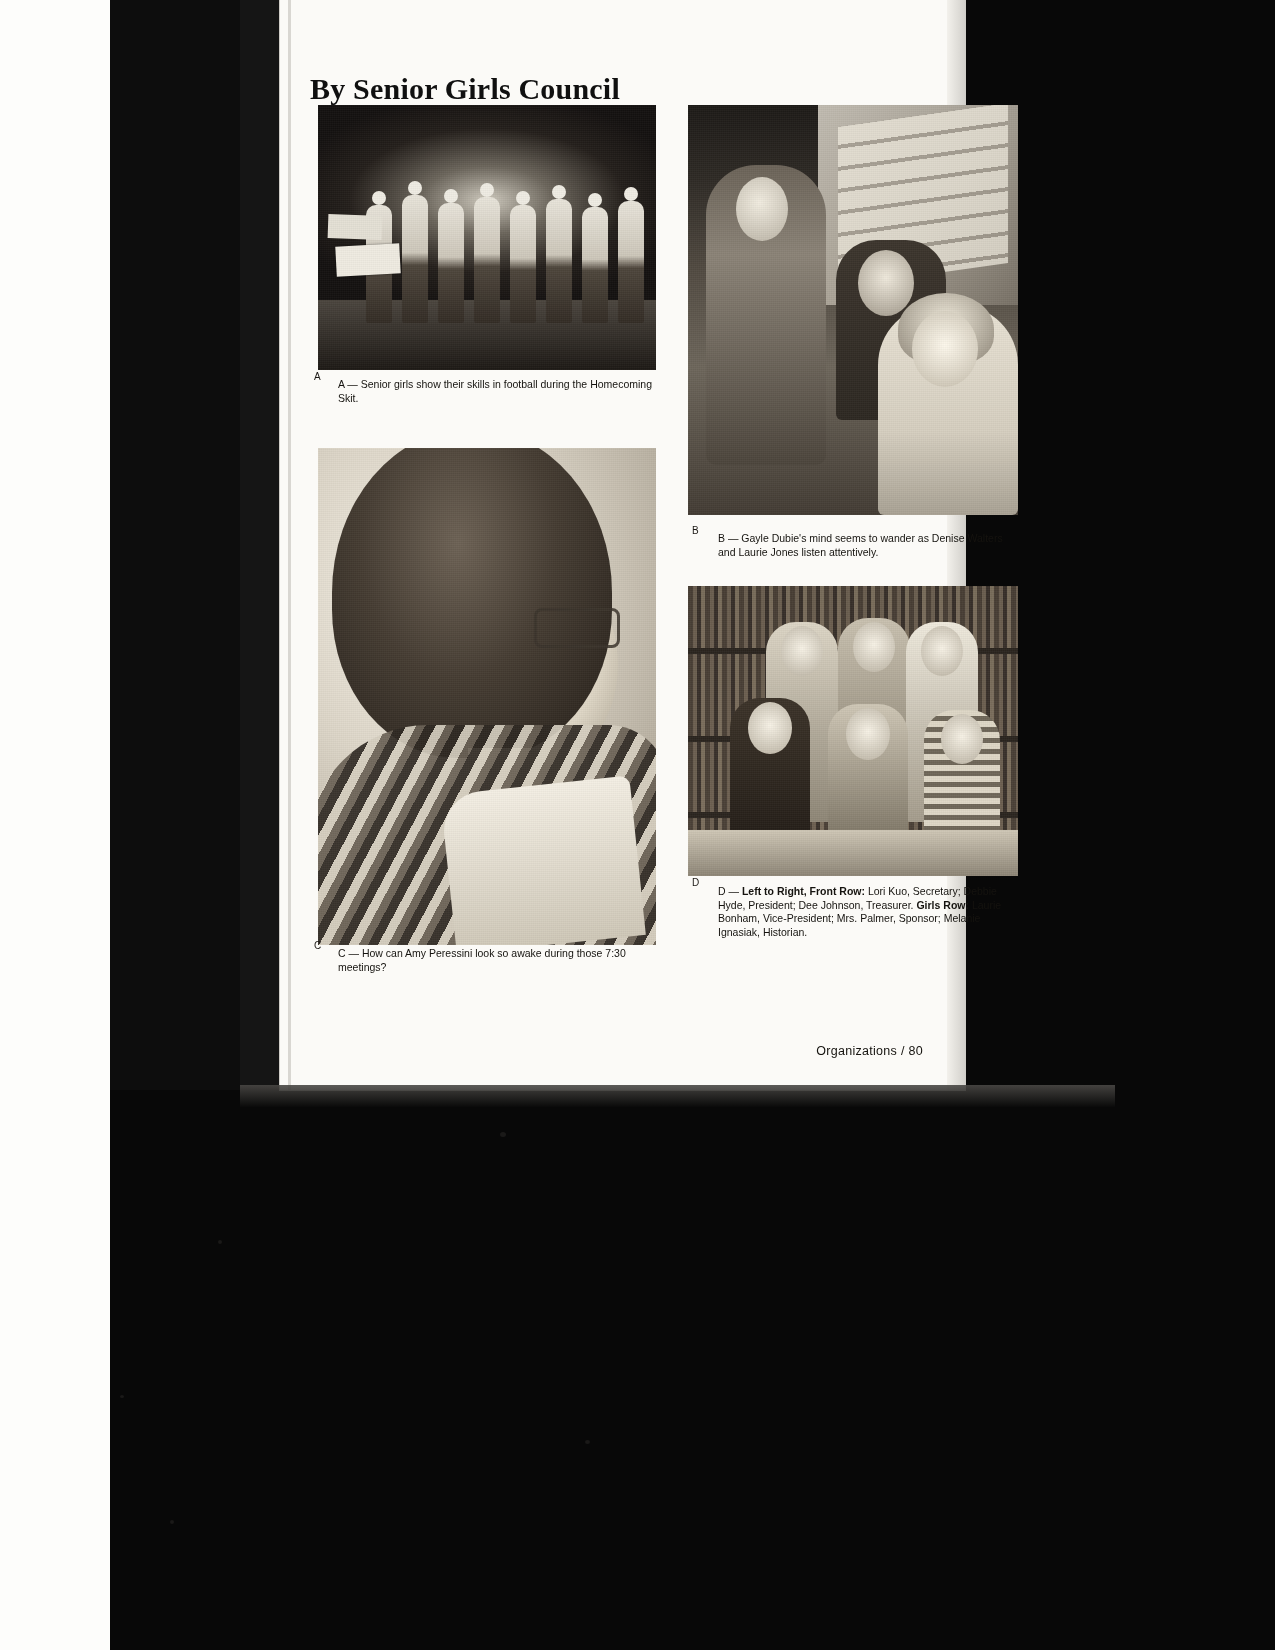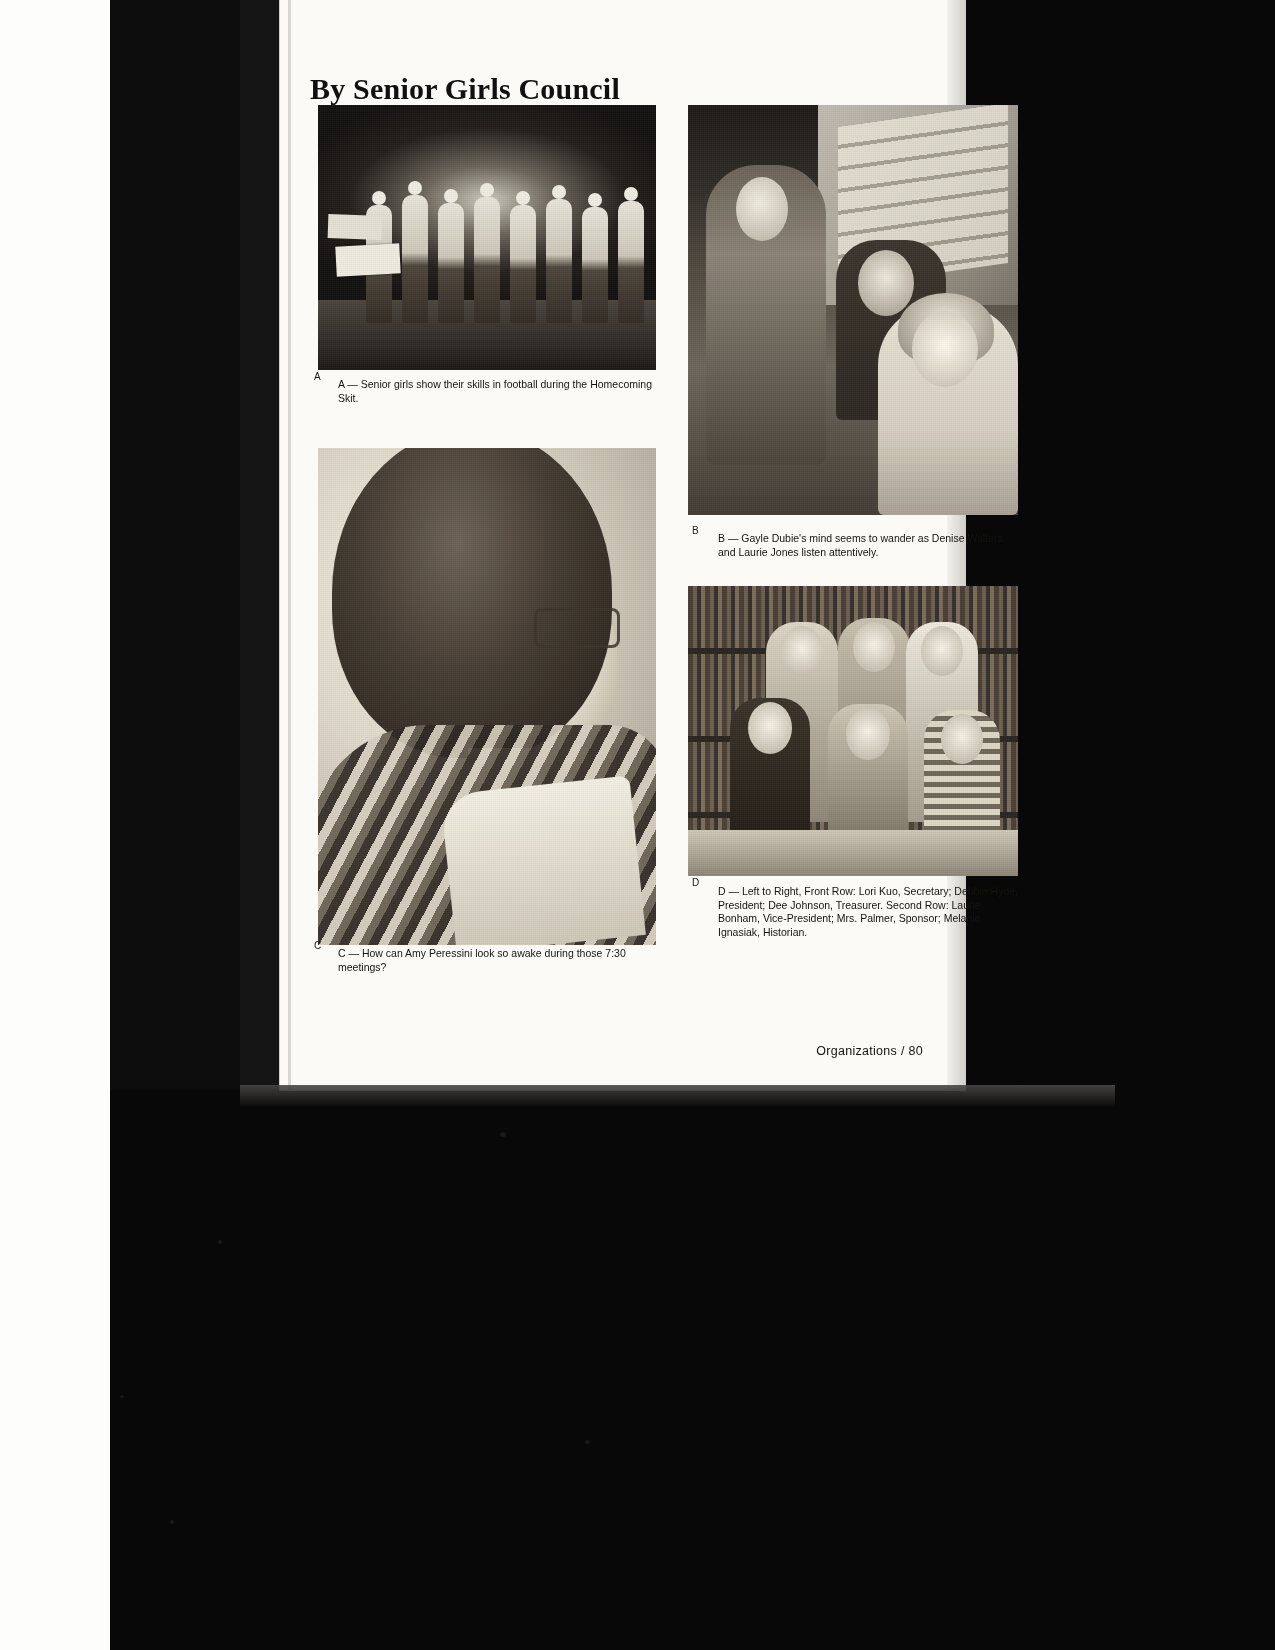--- a/index.html
+++ b/index.html
@@ -272,21 +272,21 @@
     font-size: 10.5px;
     line-height: 13.5px;
     color: #15130f;
   }
   .caption .letter-out {
     position: absolute;
     font-size: 10px;
     color: #1a1714;
   }
   .cap-body { display: block; }
-  .cap-body b { font-weight: normal; }
+  .cap-body b { font-weight: bold; }
 
   #cap-a { left: 58px; top: 378px; width: 330px; }
   #cap-a .letter-out { left: -24px; top: -8px; }
   #cap-b { left: 438px; top: 532px; width: 300px; }
   #cap-b .letter-out { left: -26px; top: -8px; }
   #cap-c { left: 58px; top: 947px; width: 330px; }
   #cap-c .letter-out { left: -24px; top: -8px; }
   #cap-d { left: 438px; top: 885px; width: 300px; }
   #cap-d .letter-out { left: -26px; top: -9px; }
 
@@ -441,21 +441,21 @@
       <span>C —</span>
       <span>How can Amy Peressini look so awake during those 7:30 meetings?</span>
     </span>
   </div>
 
   <div class="caption" id="cap-d">
     <span class="letter-out">D</span>
     <span class="cap-body">
       <span>D —</span>
       <b>Left to Right, Front Row:</b><span> Lori Kuo, Secretary; Debbie Hyde, President; Dee Johnson, Treasurer.</span>
-      <b>Second Row:</b><span> Laurie Bonham, Vice-President; Mrs. Palmer, Sponsor; Melanie Ignasiak, Historian.</span>
+      <b>Girls Row:</b><span> Laurie Bonham, Vice-President; Mrs. Palmer, Sponsor; Melanie Ignasiak, Historian.</span>
     </span>
   </div>
 
   <div class="folio">Organizations / 80</div>
 </div>
 
 <div class="page-bottom-shadow"></div>
 
 <div class="speck" style="left:500px;top:1132px;width:6px;height:5px;"></div>
 <div class="speck" style="left:218px;top:1240px;width:4px;height:4px;"></div>

